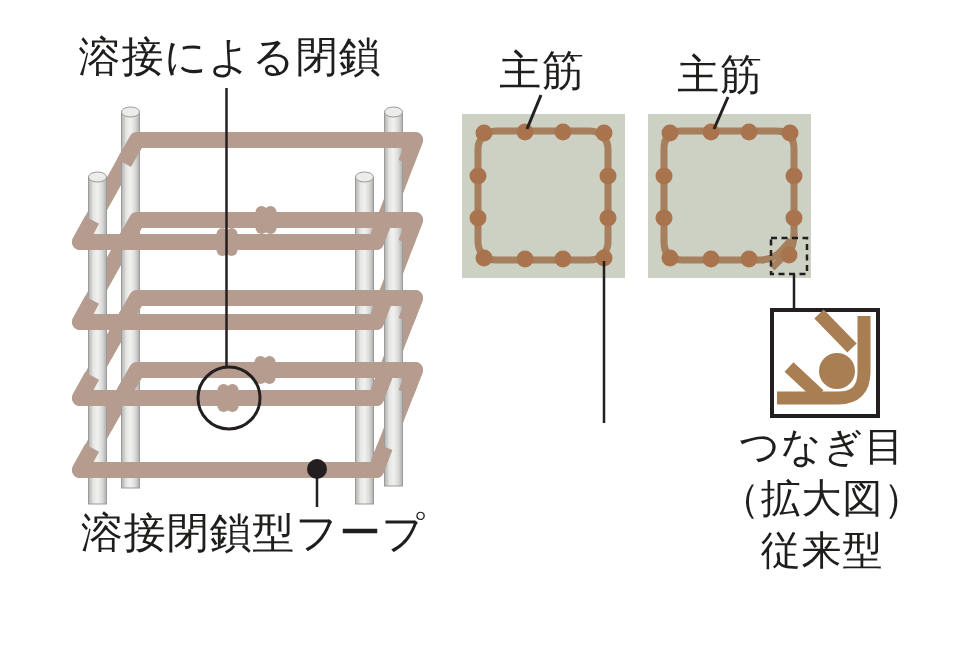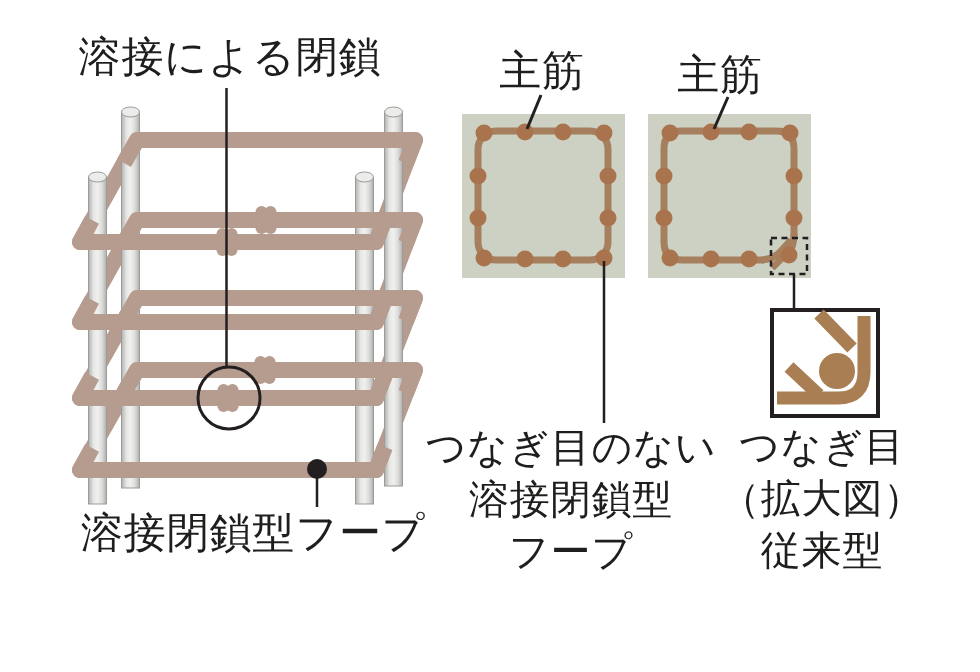--- a/index.html
+++ b/index.html
@@ -161,25 +161,20 @@
   </svg>
 
   <div class="lbl" style="left:60px;top:32px;width:340px;">溶接による閉鎖</div>
 
   <div class="lbl" style="left:81px;top:508px;width:340px;">溶接閉鎖型フープ</div>
 
   <div class="lbl" style="left:472px;top:46px;width:140px;">主筋</div>
 
   <div class="lbl" style="left:650px;top:50px;width:140px;">主筋</div>
 
-  <div class="caption" style="left:411px;top:422px;width:320px;">
-    <div>つなぎ目のない</div>
-    <div>溶接閉鎖型</div>
-    <div>フープ</div>
-  </div>
 
   <div class="caption" style="left:662px;top:421px;width:320px;">
     <div>つなぎ目</div>
     <div>（拡大図）</div>
     <div>従来型</div>
   </div>
 
 </div>
 
 </body></html>

